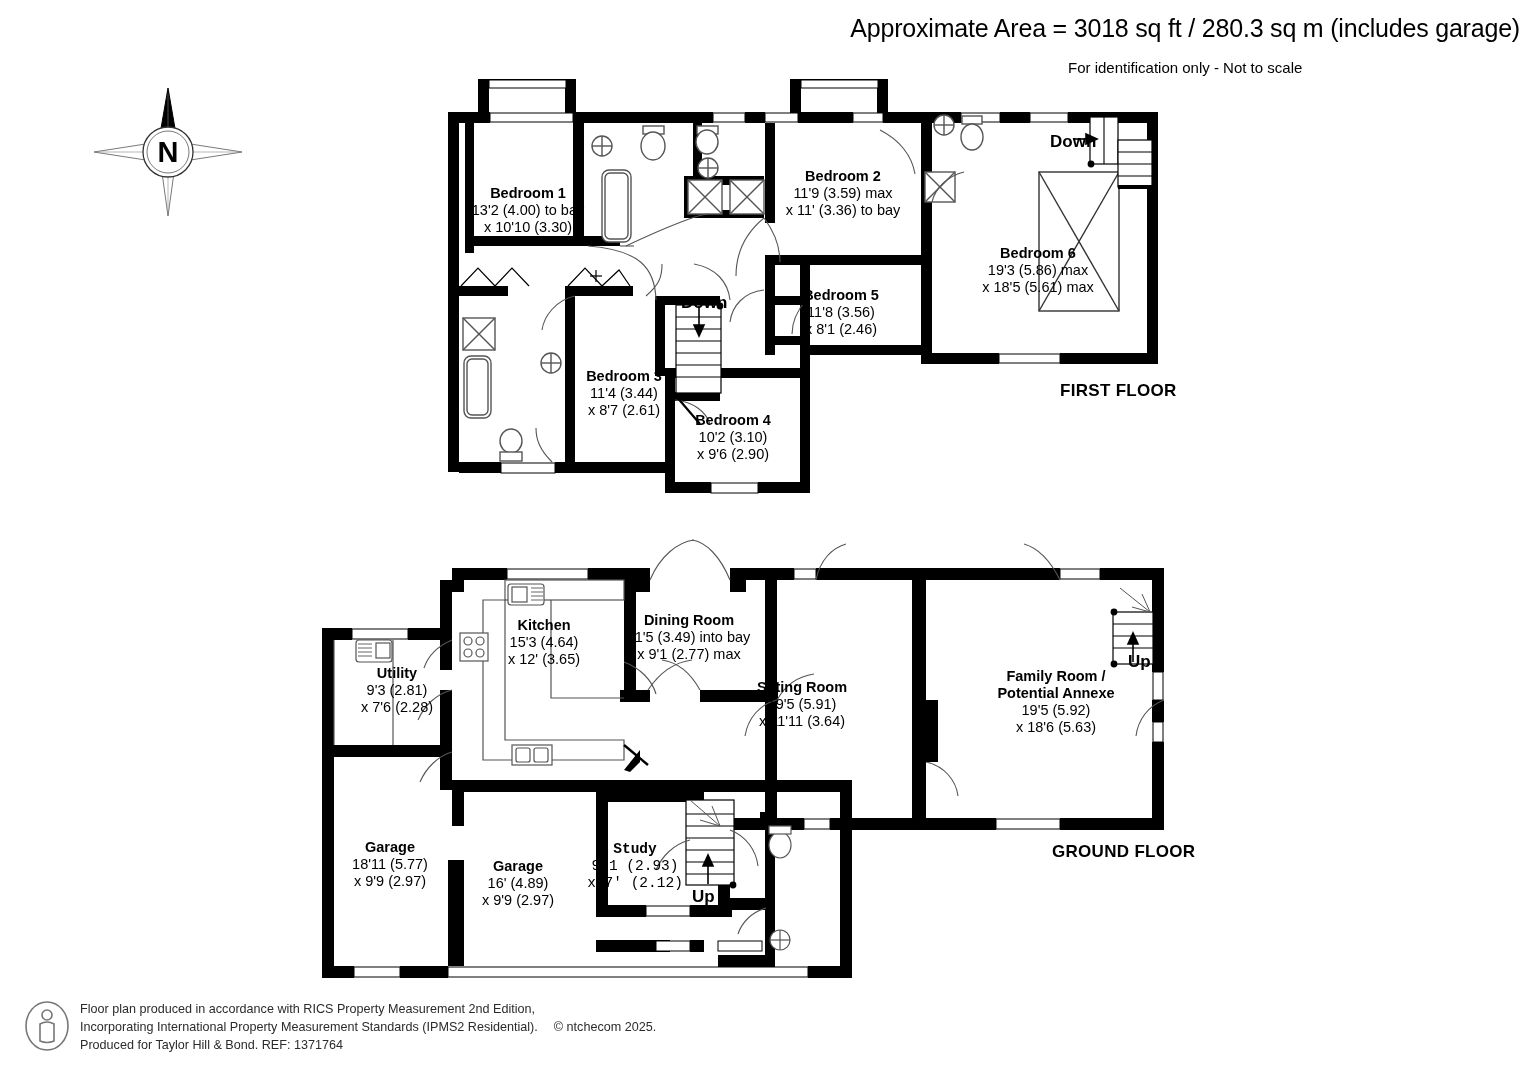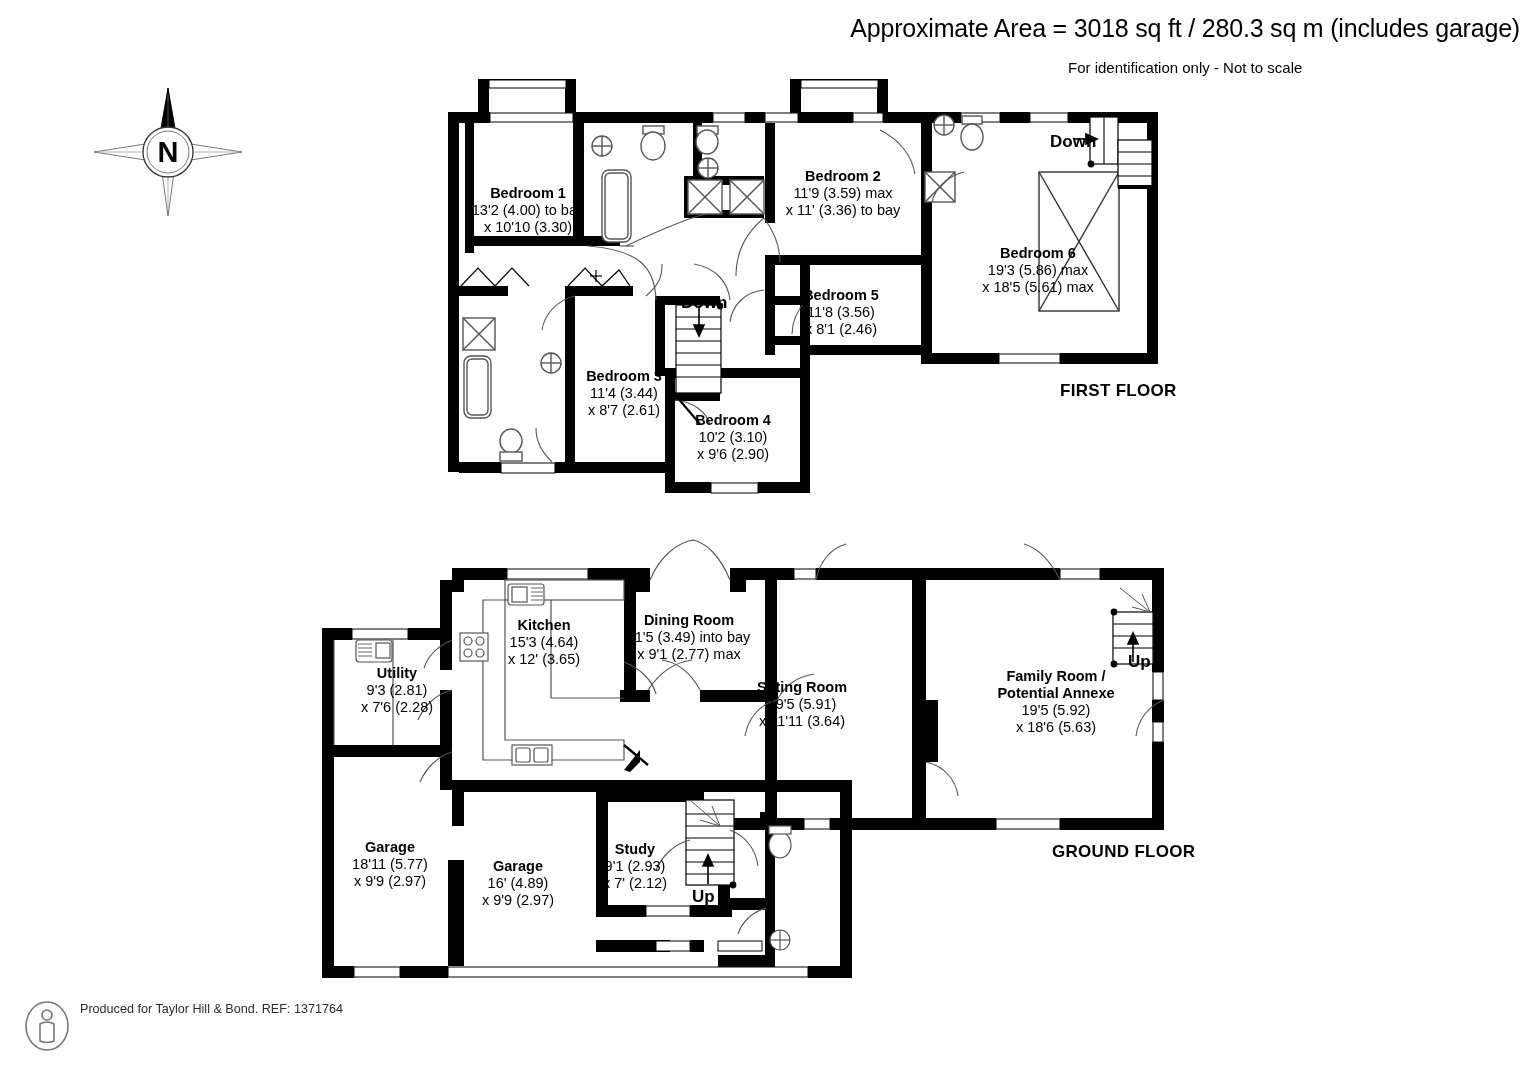--- a/index.html
+++ b/index.html
@@ -640,33 +640,37 @@
     <span class="rdim">18'11 (5.77)</span>
     <span class="rdim">x 9'9 (2.97)</span>
   </div>
 
   <div class="room-label" style="left:518px; top:858px;">
     <span class="rname">Garage</span>
     <span class="rdim">16' (4.89)</span>
     <span class="rdim">x 9'9 (2.97)</span>
   </div>
 
-  <div class="room-label" style="left:635px; top:841px;">
+  <div class="room-label" style="left:635px; top:841px;font-family:Liberation Mono, monospace;">
     <span class="rname">Study</span>
     <span class="rdim">9'1 (2.93)</span>
     <span class="rdim">x 7' (2.12)</span>
   </div>
 
   <div class="dir-label" style="left:1128px; top:652px;">Up</div>
   <div class="dir-label" style="left:692px; top:887px;">Up</div>
 
   <div id="footer">
     <svg id="footer-icon" viewBox="0 0 46 52">
       <ellipse cx="23" cy="26" rx="21" ry="24" fill="none" stroke="#777" stroke-width="1.6"></ellipse>
       <circle cx="23" cy="15" r="5" fill="none" stroke="#777" stroke-width="1.6"></circle>
       <path d="M16 24 Q23 20 30 24 L30 41 Q23 44 16 41 Z" fill="none" stroke="#777" stroke-width="1.6"></path>
     </svg>
     <div id="footer-text">
+      <div>Floor plan produced in accordance with RICS Property Measurement 2nd Edition,</div>
+      <div>
+        <span>Incorporating International Property Measurement Standards (IPMS2 Residential).</span><span class="fcopy">© ntchecom 2025.</span>
+      </div>
       <div>Produced for Taylor Hill &amp; Bond.   REF: 1371764</div>
     </div>
   </div>
 
 </div>
 
 </body></html>

